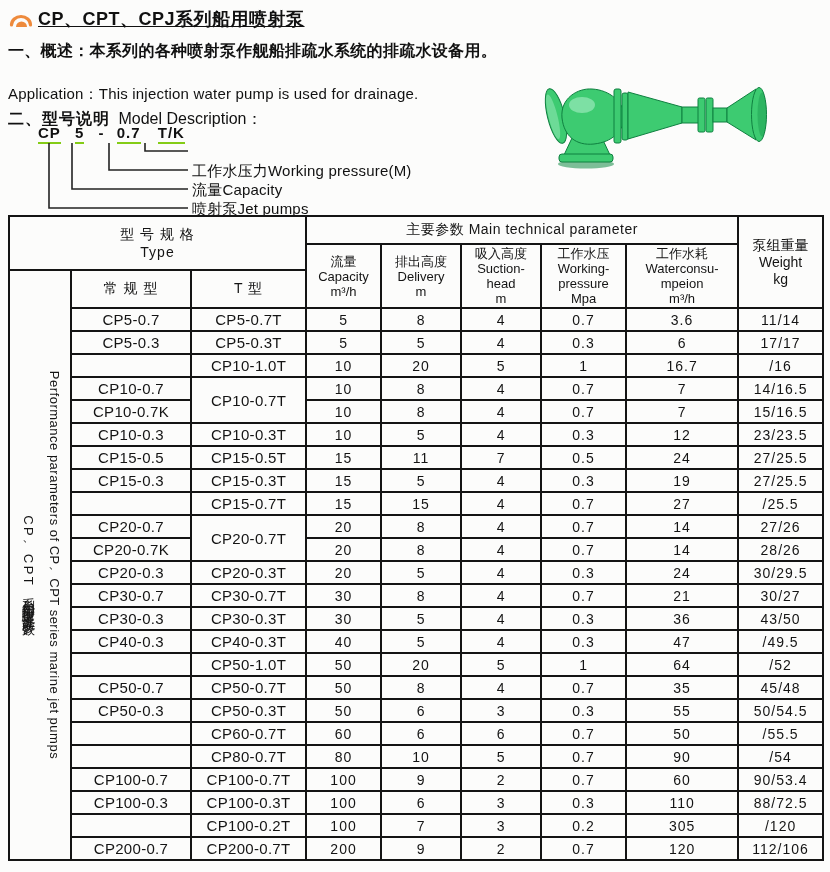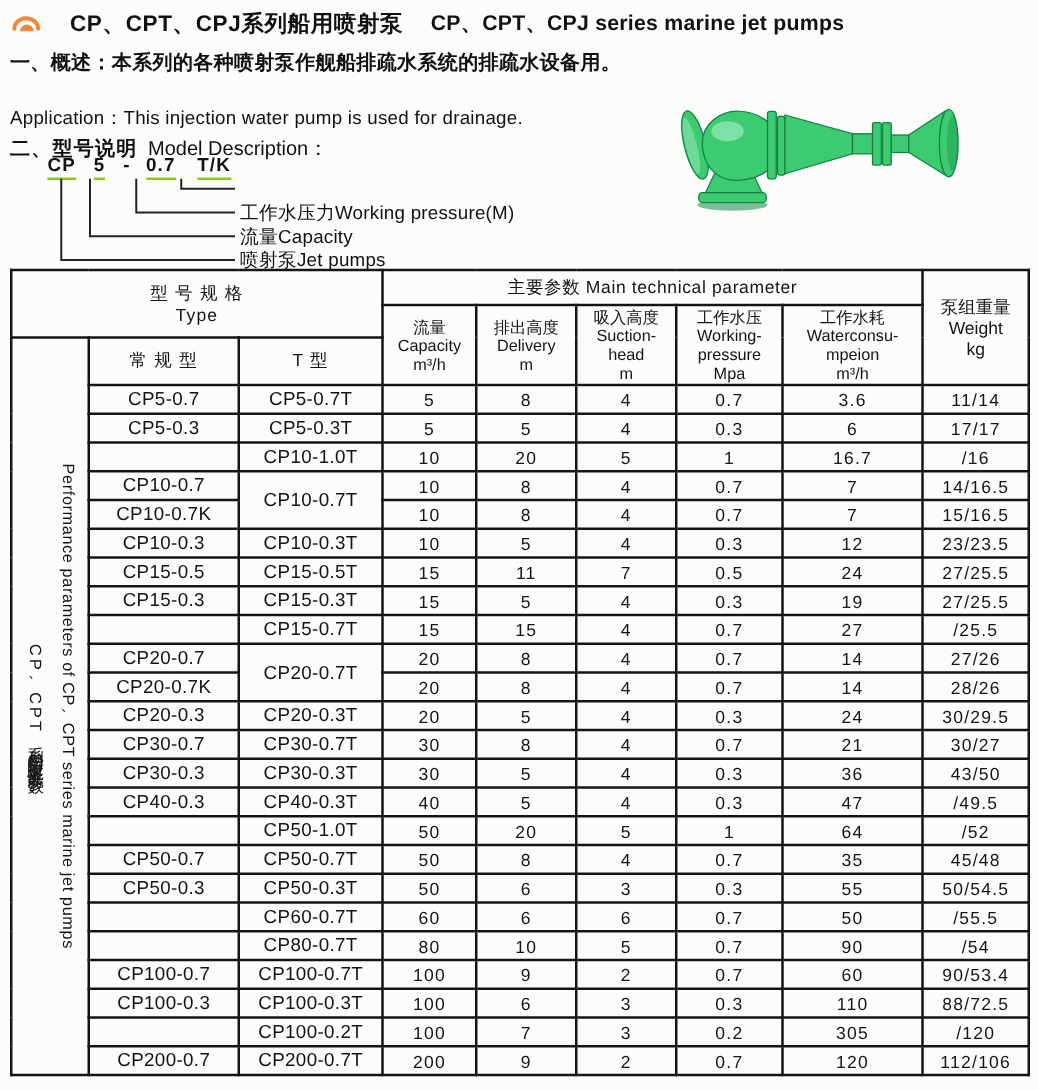--- a/index.html
+++ b/index.html
@@ -3,21 +3,21 @@
 <meta charset="utf-8">
 <style>
   html,body{margin:0;padding:0;}
   body{
     width:830px;height:872px;position:relative;
     background:#fcfcfb;color:#111;
     font-family:"Liberation Sans","DejaVu Sans",sans-serif;
     overflow:hidden;
   }
   
-  .title-row{position:absolute;left:8px;top:7px;display:flex;align-items:flex-start;gap:22px;white-space:nowrap;}
+  .title-row{position:absolute;left:8px;top:7px;display:flex;align-items:center;gap:4px;white-space:nowrap;text-decoration:underline;}
   .logo{flex:0 0 auto;margin-top:2px;}
   .title-zh{font-size:18px;font-weight:bold;letter-spacing:.5px;}
   .title-en{font-size:17px;font-weight:bold;letter-spacing:.2px;}
   
   .overview{position:absolute;left:8px;top:41px;width:500px;font-size:16px;font-weight:bold;line-height:19px;letter-spacing:.3px;}
   .application{position:absolute;left:8px;top:85px;font-size:15px;letter-spacing:.2px;}
   .model-heading{position:absolute;left:8px;top:109px;font-size:16px;}
   .mh-zh{font-weight:bold;letter-spacing:1px;}
   .mh-en{font-weight:normal;margin-left:4px;margin-top:27px;}
   
@@ -63,21 +63,20 @@
 </style>
 </head>
 <body>
 
 <div class="title-row">
   <svg class="logo" width="26" height="18" viewBox="0 0 26 18">
     <path d="M3.5,14 A9.5,8.5 0 0 1 22.5,14" fill="none" stroke-width="3.2" stroke-linecap="round" stroke="#ee8a3c"></path>
     <path d="M8,16 A5.5,5.5 0 0 1 19,16 Z" fill="#ee8a3c"></path>
   </svg>
   <span class="title-zh">CP、CPT、CPJ系列船用喷射泵</span>
-  <span class="title-en">CP、CPT、CPJ series marine jet pumps</span>
 </div>
 
 <div class="overview">一、概述：本系列的各种喷射泵作舰船排疏水系统的排疏水设备用。</div>
 <div class="application">Application：This injection water pump is used for drainage.</div>
 
 <div class="model-heading">
   <span class="mh-zh">二、型号说明</span>
   <span class="mh-en">Model Description：</span>
 </div>
 

